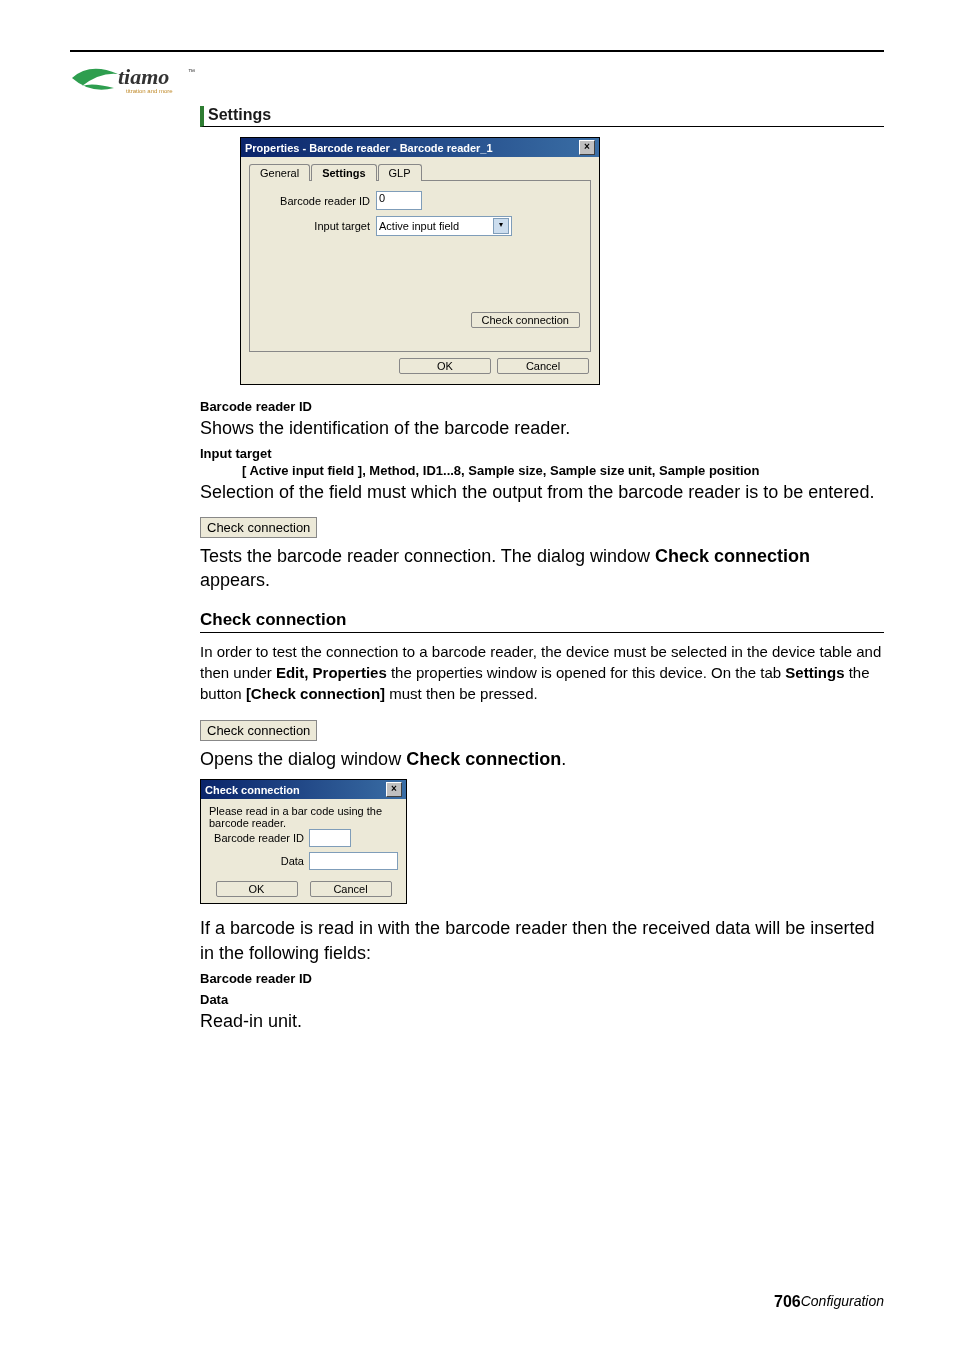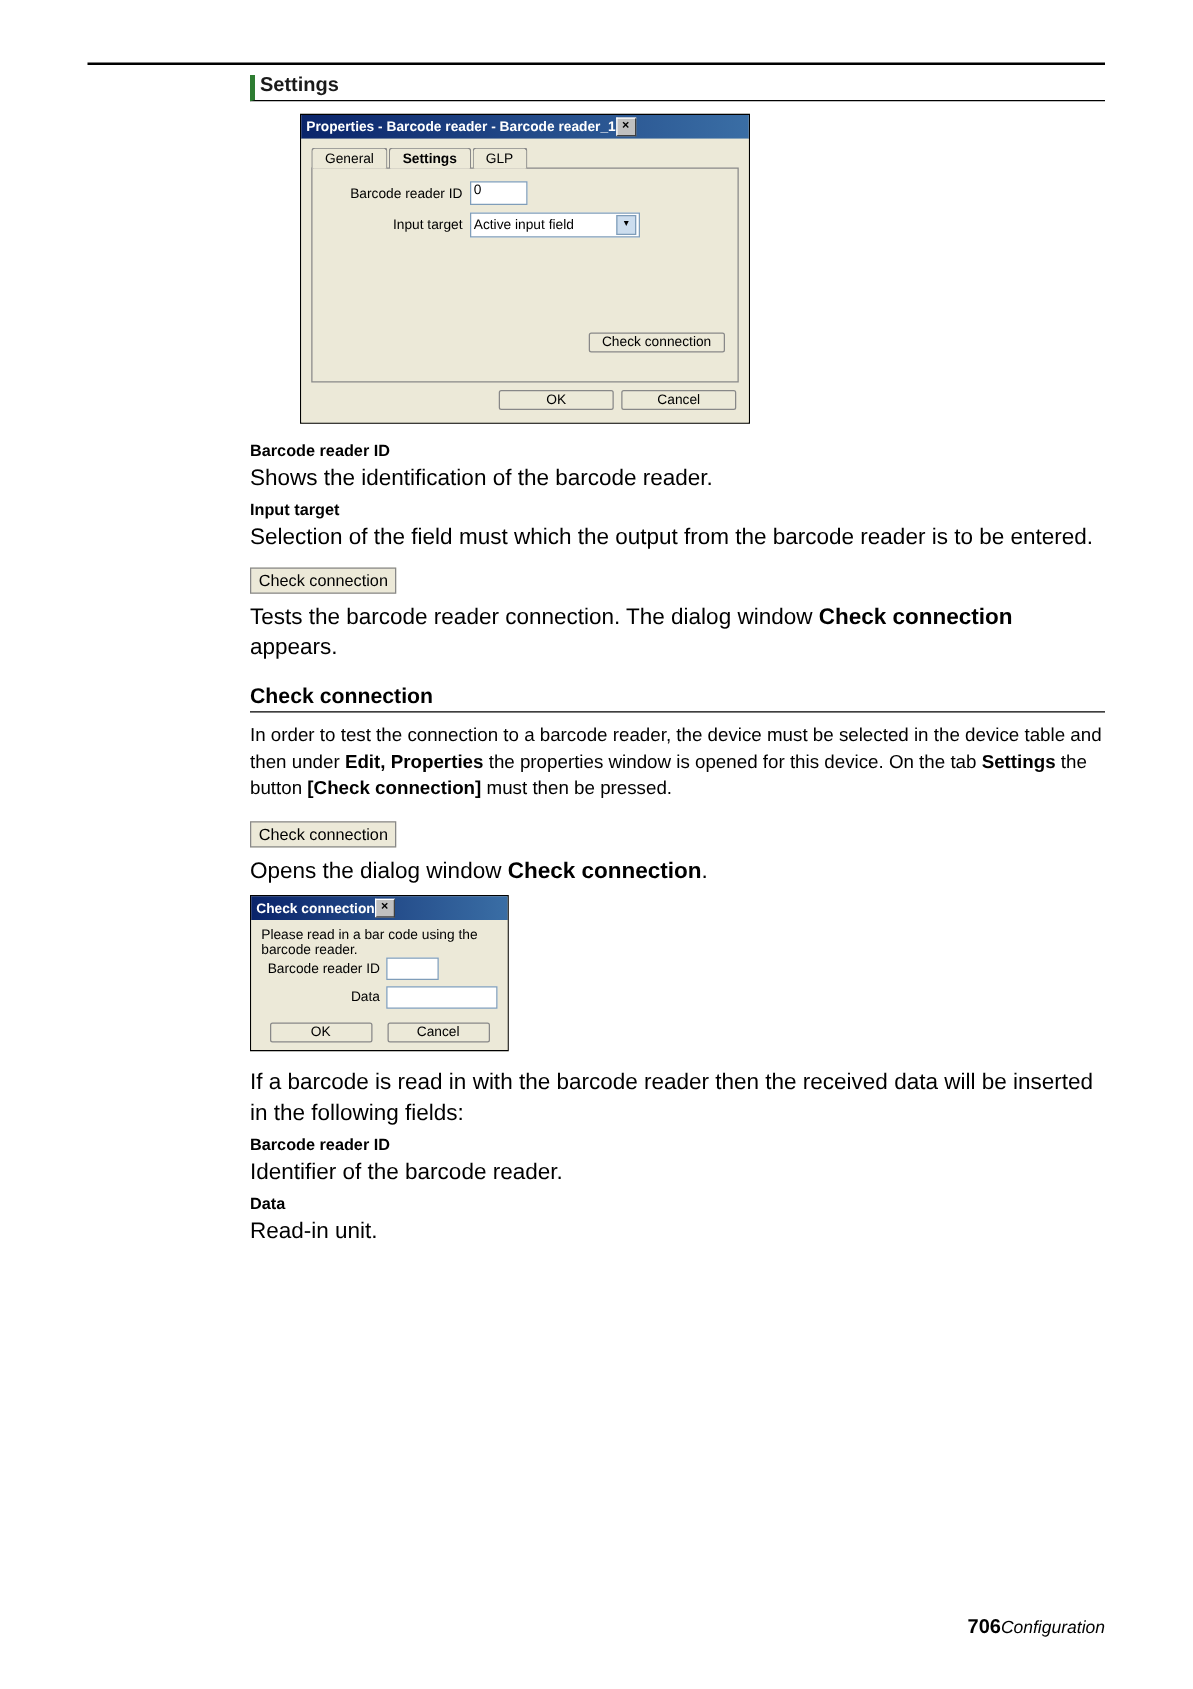--- a/index.html
+++ b/index.html
@@ -53,23 +53,24 @@
     font-size: 11px;
     background: #ece9d8;
   }
   .dialog-titlebar {
     background: #0a246a;
     background: linear-gradient(to right, #0a246a, #3a6ea5);
     color: #fff;
     font-weight: bold;
     padding: 2px 4px;
     display: flex;
-    justify-content: flex-start;
-    align-items: center;
-    font-size: 11px;
+    justify-content: space-between;
+    align-items: center;
+    font-size: 11px;
+    gap: 12px;
   }
   .dialog-close {
     width: 14px;
     height: 13px;
     background: #c0c0c0;
     border: 1px solid #fff;
     border-right-color: #404040;
     border-bottom-color: #404040;
     color: #000;
     font-size: 10px;
@@ -265,20 +266,28 @@
     padding-bottom: 2px;
     margin-top: 18px;
     margin-bottom: 8px;
   }
 </style>
 </head>
 <body>
 
 <div class="page">
   <div class="top-rule"></div>
+  <div class="logo-row">
+    <svg class="logo-swoosh" viewBox="0 0 130 40">
+      <path d="M2 18 Q 20 2 48 14 Q 30 12 12 26 Q 22 22 44 28 Q 20 34 2 18 Z" fill="#2e9e4f"></path>
+      <text x="48" y="24" font-family="Georgia, serif" font-style="italic" font-size="22" fill="#333" font-weight="bold">tiamo</text>
+      <text x="118" y="14" font-size="7" fill="#333">™</text>
+      <text x="56" y="33" font-size="6" fill="#c08a2a">titration and more</text>
+    </svg>
+  </div>
 
   <div class="content">
 
     <div class="section-title">Settings</div>
 
     
     <div class="dialog">
       <div class="dialog-titlebar">
         <span>Properties - Barcode reader - Barcode reader_1</span>
         <span class="dialog-close">×</span>
@@ -309,20 +318,21 @@
           <div class="dlg-btn" style="min-width:70px">OK</div>
           <div class="dlg-btn" style="min-width:70px">Cancel</div>
         </div>
       </div>
     </div>
 
     <div class="def-term">Barcode reader ID</div>
     <div class="def-text">Shows the identification of the barcode reader.</div>
 
     <div class="def-term">Input target</div>
+    <div class="def-bold-line">[ Active input field ], Method, ID1...8, Sample size, Sample size unit, Sample position</div>
     <div class="def-text">Selection of the field must which the output from the barcode reader is to be entered.</div>
 
     <div class="inline-btn">Check connection</div>
     <div class="def-text">
       <span>Tests the barcode reader connection. The dialog window </span><span class="bold" style="font-weight:bold">Check connection</span><span> appears.</span>
     </div>
 
     <div class="subheading">Check connection</div>
 
     <div class="para">
@@ -353,21 +363,20 @@
         <div class="small-footer">
           <div class="dlg-btn">OK</div>
           <div class="dlg-btn">Cancel</div>
         </div>
       </div>
     </div>
 
     <div class="def-text">If a barcode is read in with the barcode reader then the received data will be inserted in the following fields:</div>
 
     <div class="def-term">Barcode reader ID</div>
-    <div class="def-text">Identifier of the barcode reader.</div>
 
     <div class="def-term">Data</div>
     <div class="def-text">Read-in unit.</div>
 
   </div>
 
   <div class="page-footer">
     <span class="page-num">706</span>
     <span class="footer-right">Configuration</span>
   </div>

